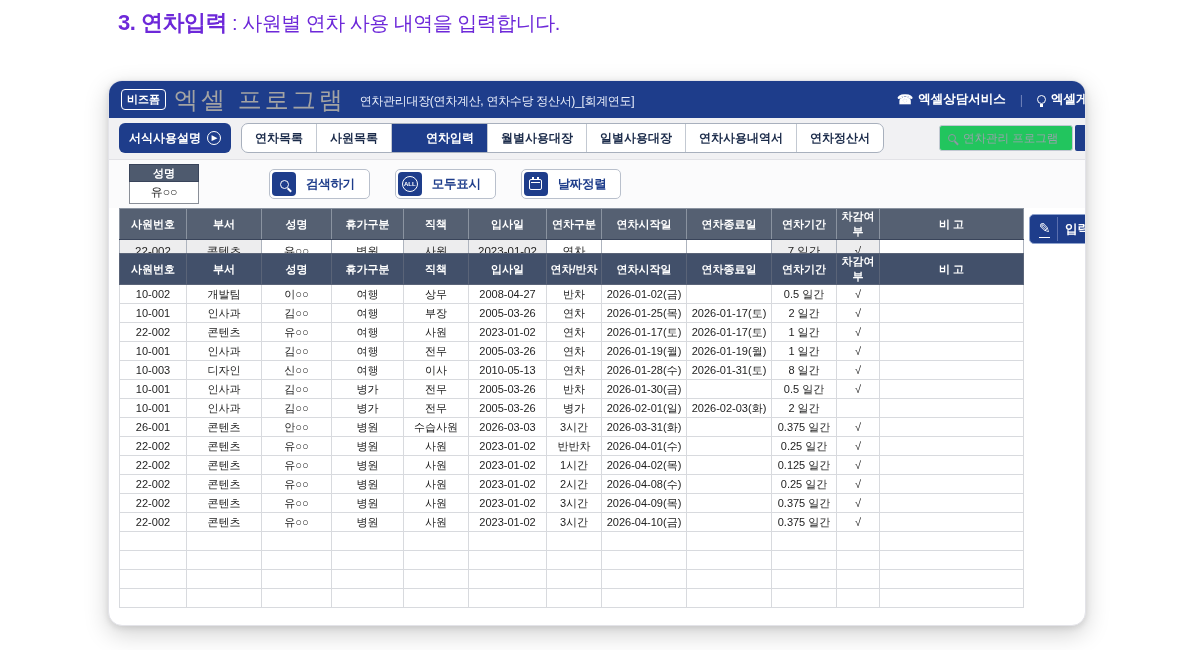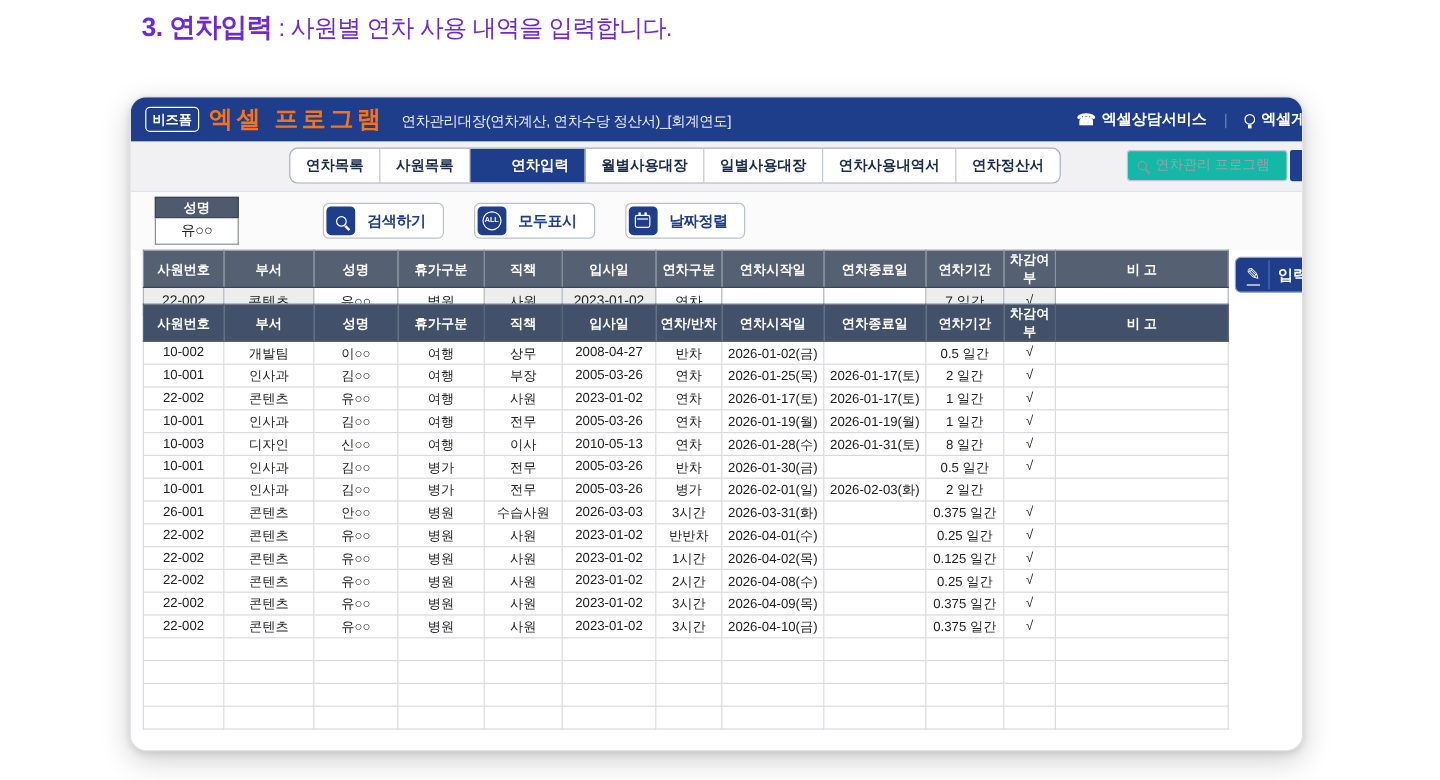--- a/index.html
+++ b/index.html
@@ -14,21 +14,21 @@
   .card { position:absolute; left:108px; top:80px; width:978px; height:546px;
           background:#ffffff; border-radius:14px; overflow:hidden;
           box-shadow:0 8px 24px rgba(0,0,0,0.18), 0 2px 6px rgba(0,0,0,0.10);
           border:1px solid #e3e3e8; }
 
   
   .hdr { position:absolute; left:0; top:0; right:0; height:37px; background:#1e3d8b;
          display:flex; align-items:center; padding-left:12px; }
   .logo-badge { border:1.5px solid #ffffff; border-radius:4px; color:#fff; font-size:11px;
                 font-weight:bold; padding:2px 5px; margin-right:8px; }
-  .app-title { color:#f97316; font-size:20px; font-weight:bold; letter-spacing:3px; }
+  .app-title { color:#a3a3a3; font-size:24px; font-weight:normal; letter-spacing:3px; }
   .hdr-subtitle { color:#e9eefb; font-size:12px; margin-left:14px; letter-spacing:-0.3px; margin-top:4px; }
   .hdr-links { position:absolute; left:788px; top:0; height:37px; display:flex; align-items:center;
                gap:14px; white-space:nowrap; color:#fff; }
   .hdr-link { display:flex; align-items:center; gap:5px; color:#fff; font-size:12.5px; font-weight:bold; cursor:pointer; }
   .hdr-divider { color:#6d80b8; font-size:13px; }
   .glyph-icon { font-size:13px; line-height:1; }
   .bulb { width:9px; height:9px; border:1.5px solid #fff; border-radius:50%; position:relative; display:inline-block; }
   .bulb::after { content:''; position:absolute; left:2px; bottom:-4px; width:3px; height:3px; background:#fff; }
 
   
@@ -38,21 +38,21 @@
                gap:6px; font-size:12px; font-weight:bold; cursor:pointer; }
   .guide-arrow { width:14px; height:14px; border:1.2px solid #fff; border-radius:50%;
                  font-size:7px; display:flex; align-items:center; justify-content:center; padding-left:1px; }
   .tab-group { position:absolute; left:132px; top:5px; height:30px; display:inline-flex;
                background:#fff; border:1px solid #a8b0bd; border-radius:7px; overflow:hidden; }
   .tab { line-height:28px; padding:0 13px; font-size:12px; font-weight:bold; color:#1b2b4a;
          border-right:1px solid #c3c9d2; cursor:pointer; white-space:nowrap; }
   .tab:last-child { border-right:none; }
   .tab.active { background:#1e3d8b; color:#fff;padding-left:34px; }
   .search-wrap { position:absolute; left:830px; top:7px; display:flex; }
-  .search-box { width:134px; height:26px; background:#14b8a6; border:1px solid #c2c8d2; border-radius:3px;
+  .search-box { width:134px; height:26px; background:#22c55e; border:1px solid #c2c8d2; border-radius:3px;
                 display:flex; align-items:center; padding-left:8px; gap:7px; }
   .search-box input { border:none; outline:none; width:95px; font-size:11.5px; color:#444;
                       font-family:"Liberation Sans", sans-serif; background:transparent; }
   .search-box input::placeholder { color:#9aa1ab; }
   .mag { width:8px; height:8px; border:1.5px solid #8f97a3; border-radius:50%; position:relative; display:inline-block; }
   .mag::after { content:''; position:absolute; width:5px; height:1.5px; background:#8f97a3;
                 transform:rotate(45deg); right:-4px; bottom:-2px; }
   .search-go { width:24px; height:26px; background:#1e3d8b; border-radius:2px; margin-left:2px; cursor:pointer; }
 
   
@@ -121,20 +121,24 @@
       </span>
       <span class="hdr-divider">|</span>
       <span class="hdr-link">
         <span class="bulb"></span>
         <span>엑셀게</span>
       </span>
     </div>
   </div>
 
   <div class="tab-strip">
+    <div class="guide-btn">
+      <span>서식사용설명</span>
+      <span class="guide-arrow">▶</span>
+    </div>
     <div class="tab-group">
         <div class="tab">연차목록</div>
         <div class="tab">사원목록</div>
         <div class="tab active">연차입력</div>
         <div class="tab">월별사용대장</div>
         <div class="tab">일별사용대장</div>
         <div class="tab">연차사용내역서</div>
         <div class="tab">연차정산서</div>
       </div>
     <div class="search-wrap">

